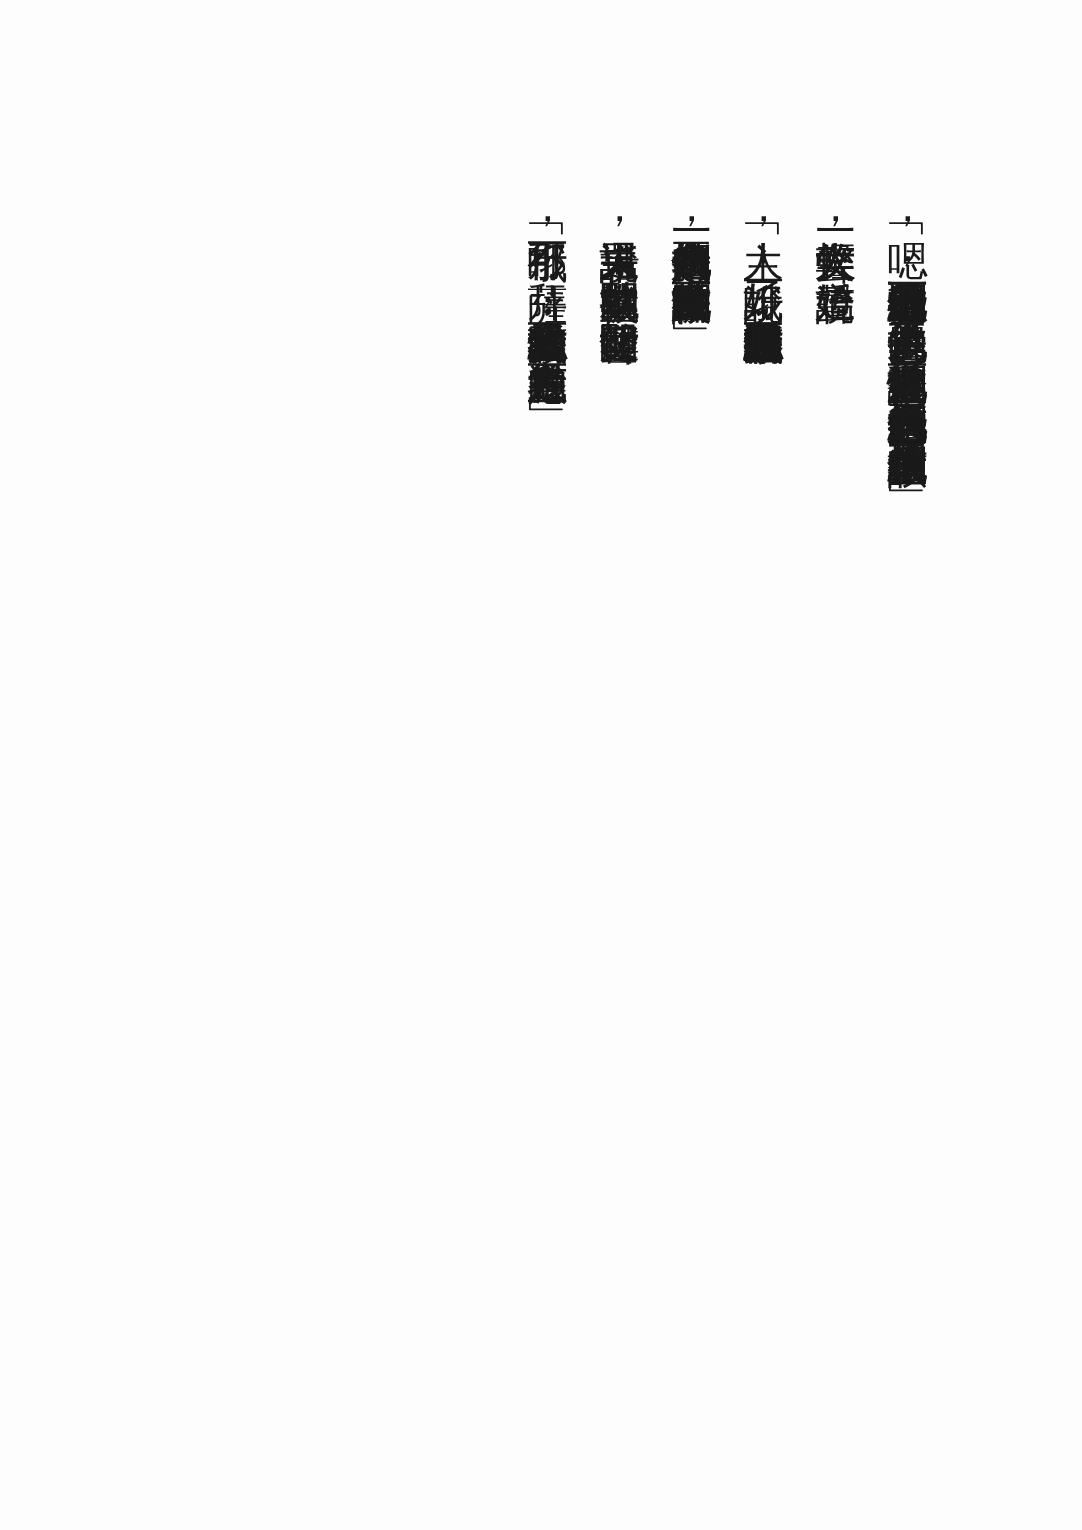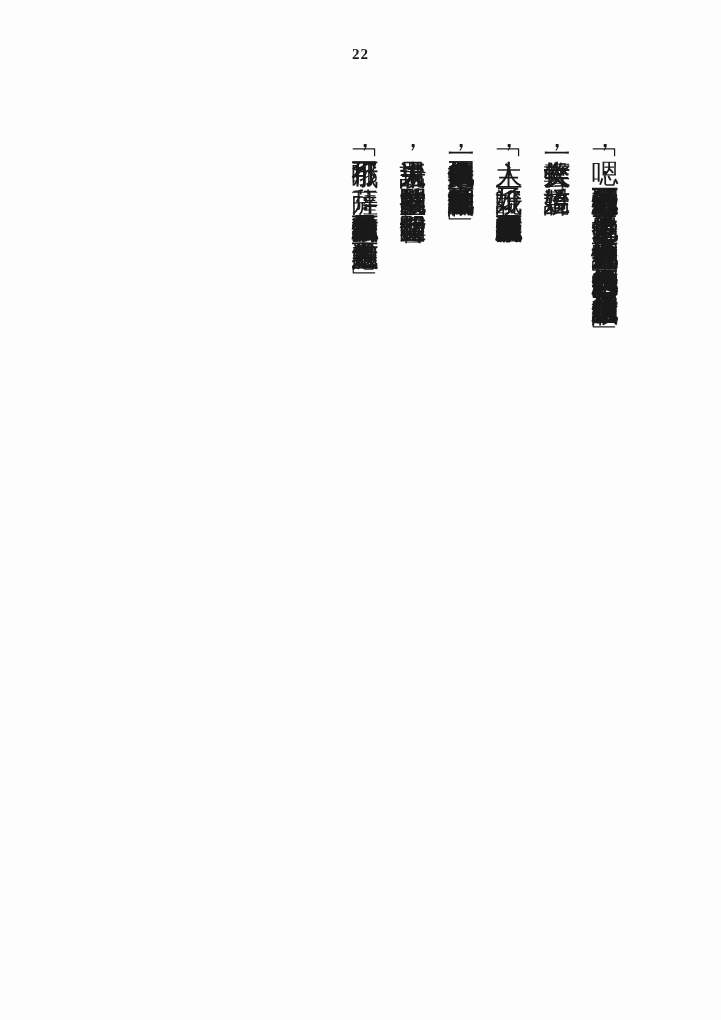--- a/index.html
+++ b/index.html
@@ -44,21 +44,20 @@
   .text-area p {
     margin: 0;
     padding: 0;
     text-indent: 2em;
   }
 </style>
 </head>
 <body>
 
 <div class="page">
-  <div class="page-number">22</div>
 
   <div class="text-area">
     <p>「嗯，不過你可以適當的留下些破綻給他們，挑釁也挑釁的差不多了，一直讓她們處於被動也太可憐了，適當的給她們一些餌也是有必要的，相信用不了太久我們也就該收線了。」</p>
     <p>女人輕笑一聲，嬌聲說道</p>
     <p>「主人，說好了哦，莉雅絲・吉蒙里和姬島朱乃那兩個婊子您可得留給我來收拾哦，</p>
     <p>我一定要向她們兩個抱仇，讓她們嘗嘗被踩在腳下的滋味！」</p>
     <p>男人還未說話，臥室的門就被推開，一個女聲隨即響起</p>
     <p>「那可不行哦，拜薩，莉雅絲・吉蒙里可是我的獵物，主人可是答應過我的。」</p>
   </div>
 </div>

